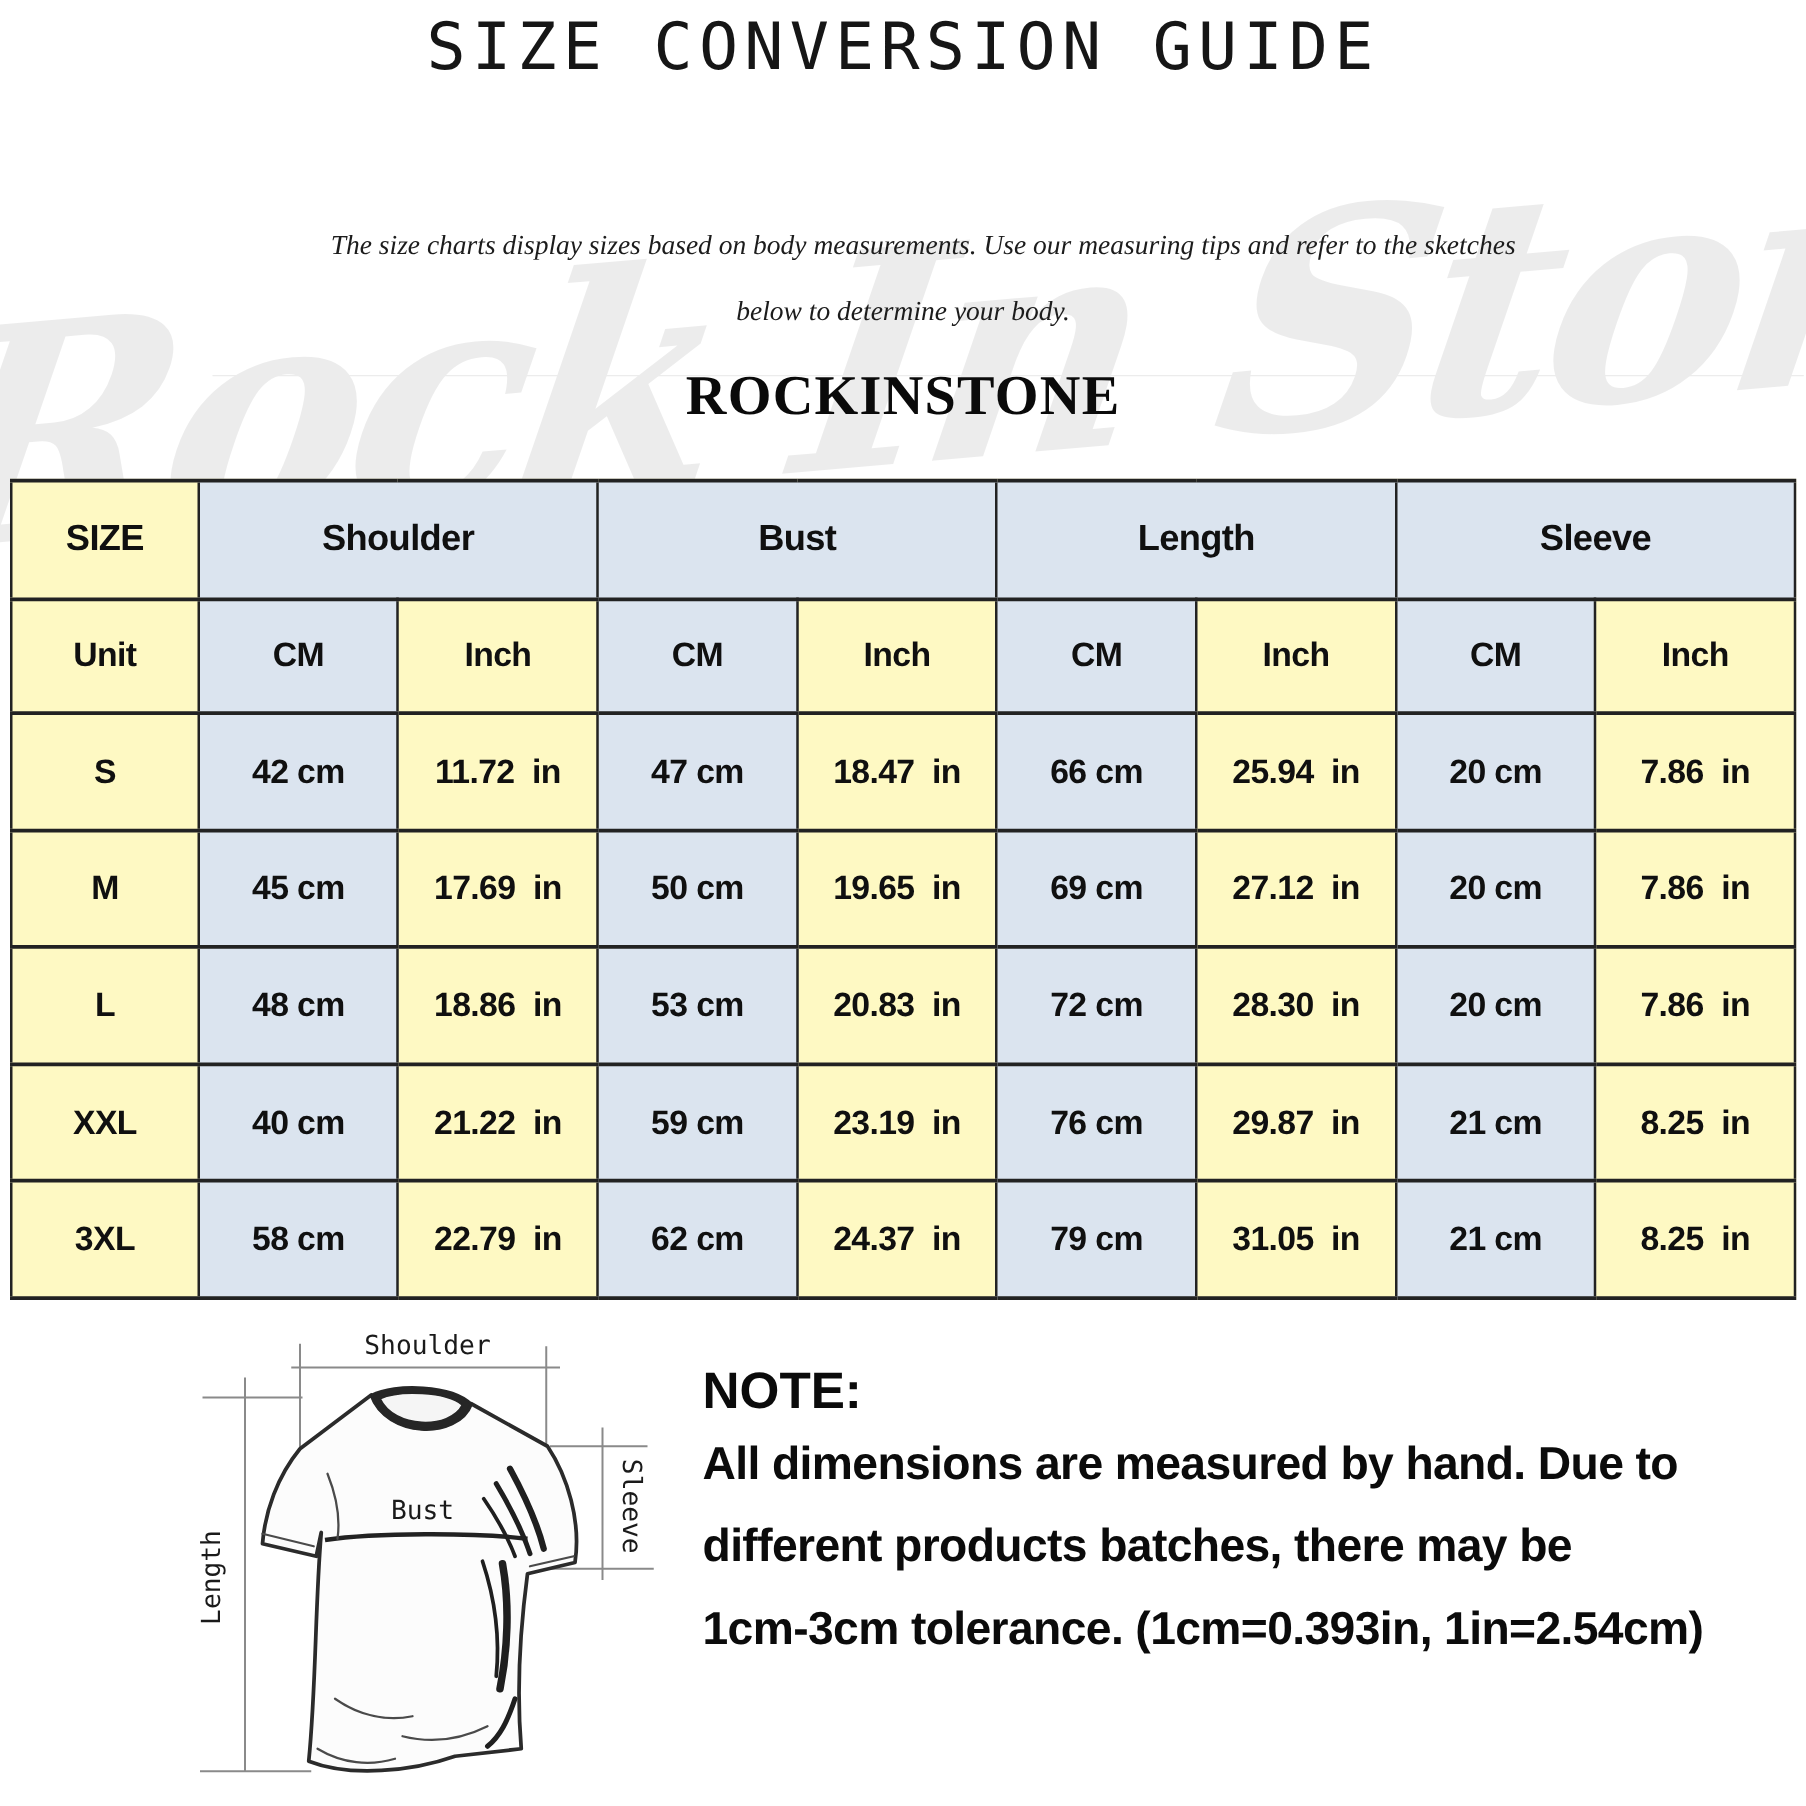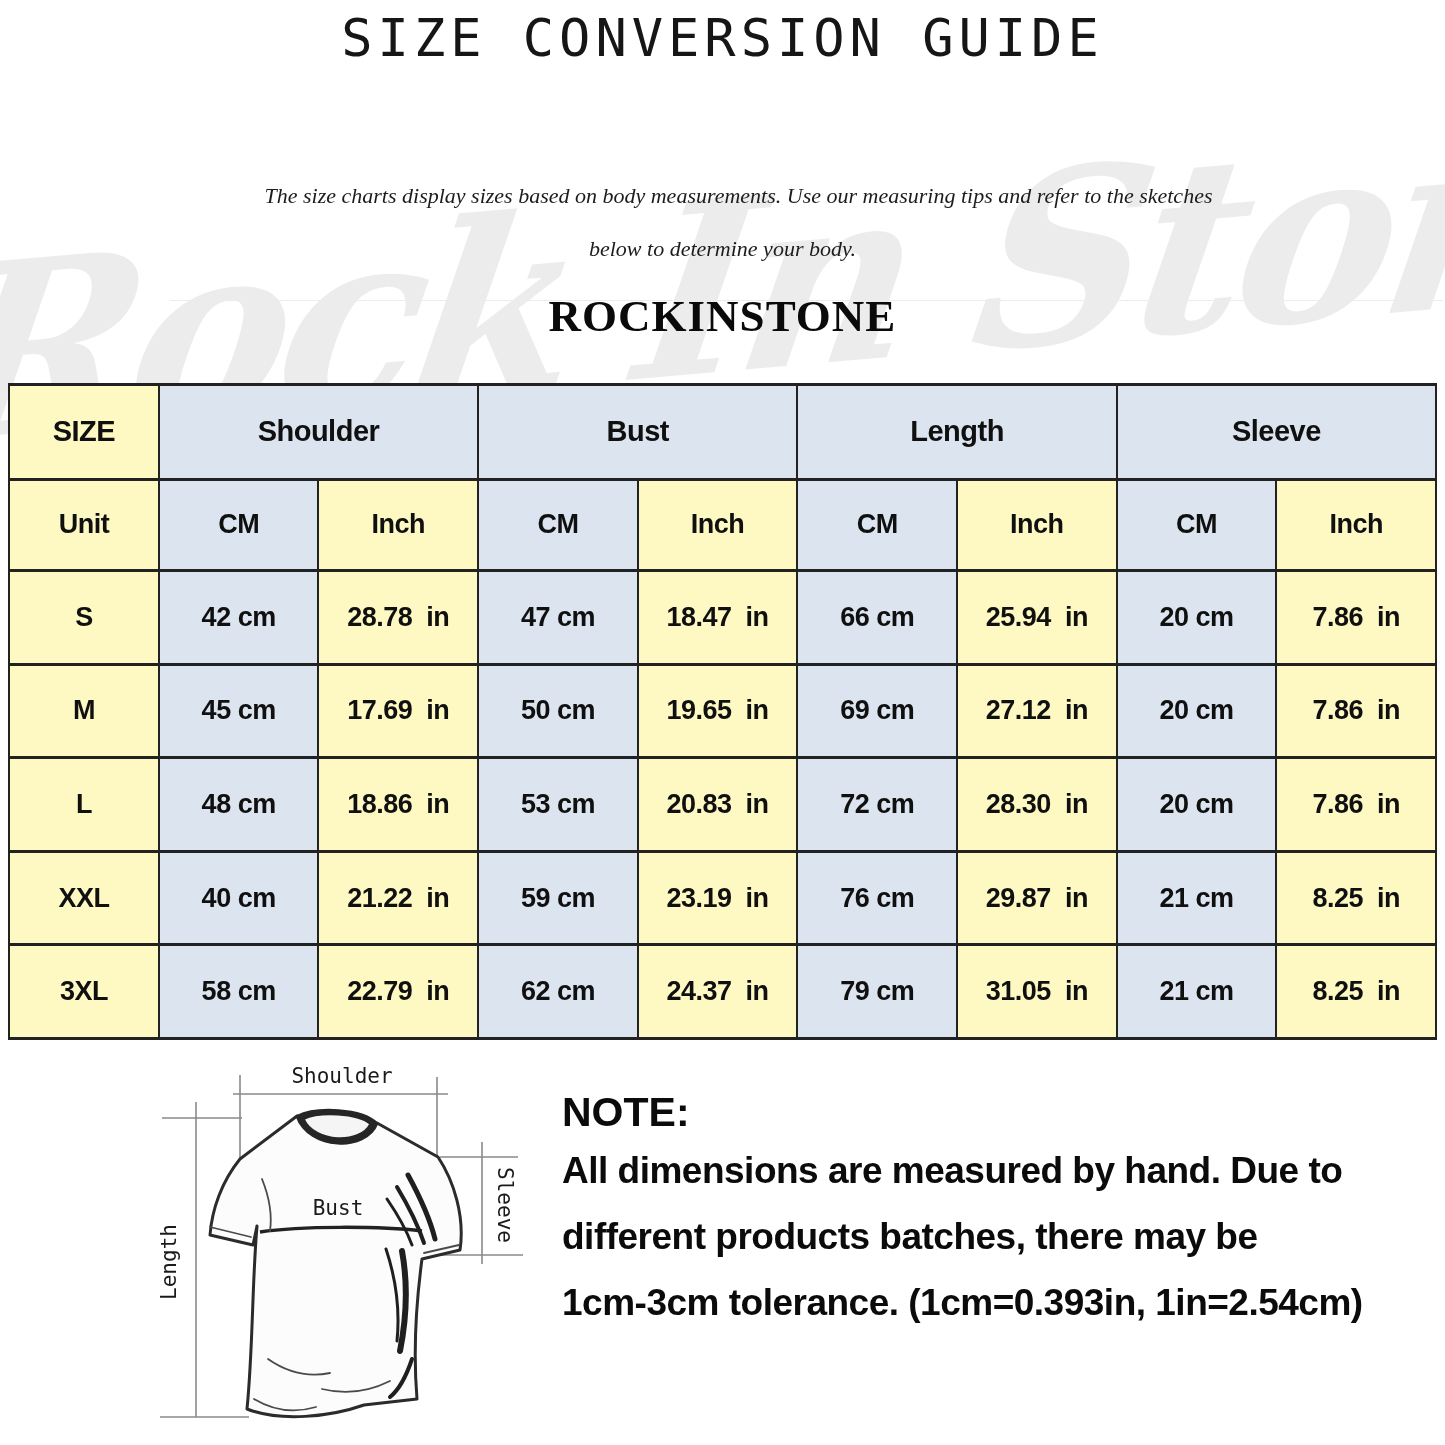--- a/index.html
+++ b/index.html
@@ -88,21 +88,21 @@
         <td class="blue">CM</td>
         <td>Inch</td>
         <td class="blue">CM</td>
         <td>Inch</td>
         <td class="blue">CM</td>
         <td>Inch</td>
       </tr>
       <tr class="data">
         <td>S</td>
         <td class="blue">42 cm</td>
-        <td>28.78  in</td>
+        <td>11.72  in</td>
         <td class="blue">47 cm</td>
         <td>18.47  in</td>
         <td class="blue">66 cm</td>
         <td>25.94  in</td>
         <td class="blue">20 cm</td>
         <td>7.86  in</td>
       </tr>
       <tr class="data">
         <td>M</td>
         <td class="blue">45 cm</td>

